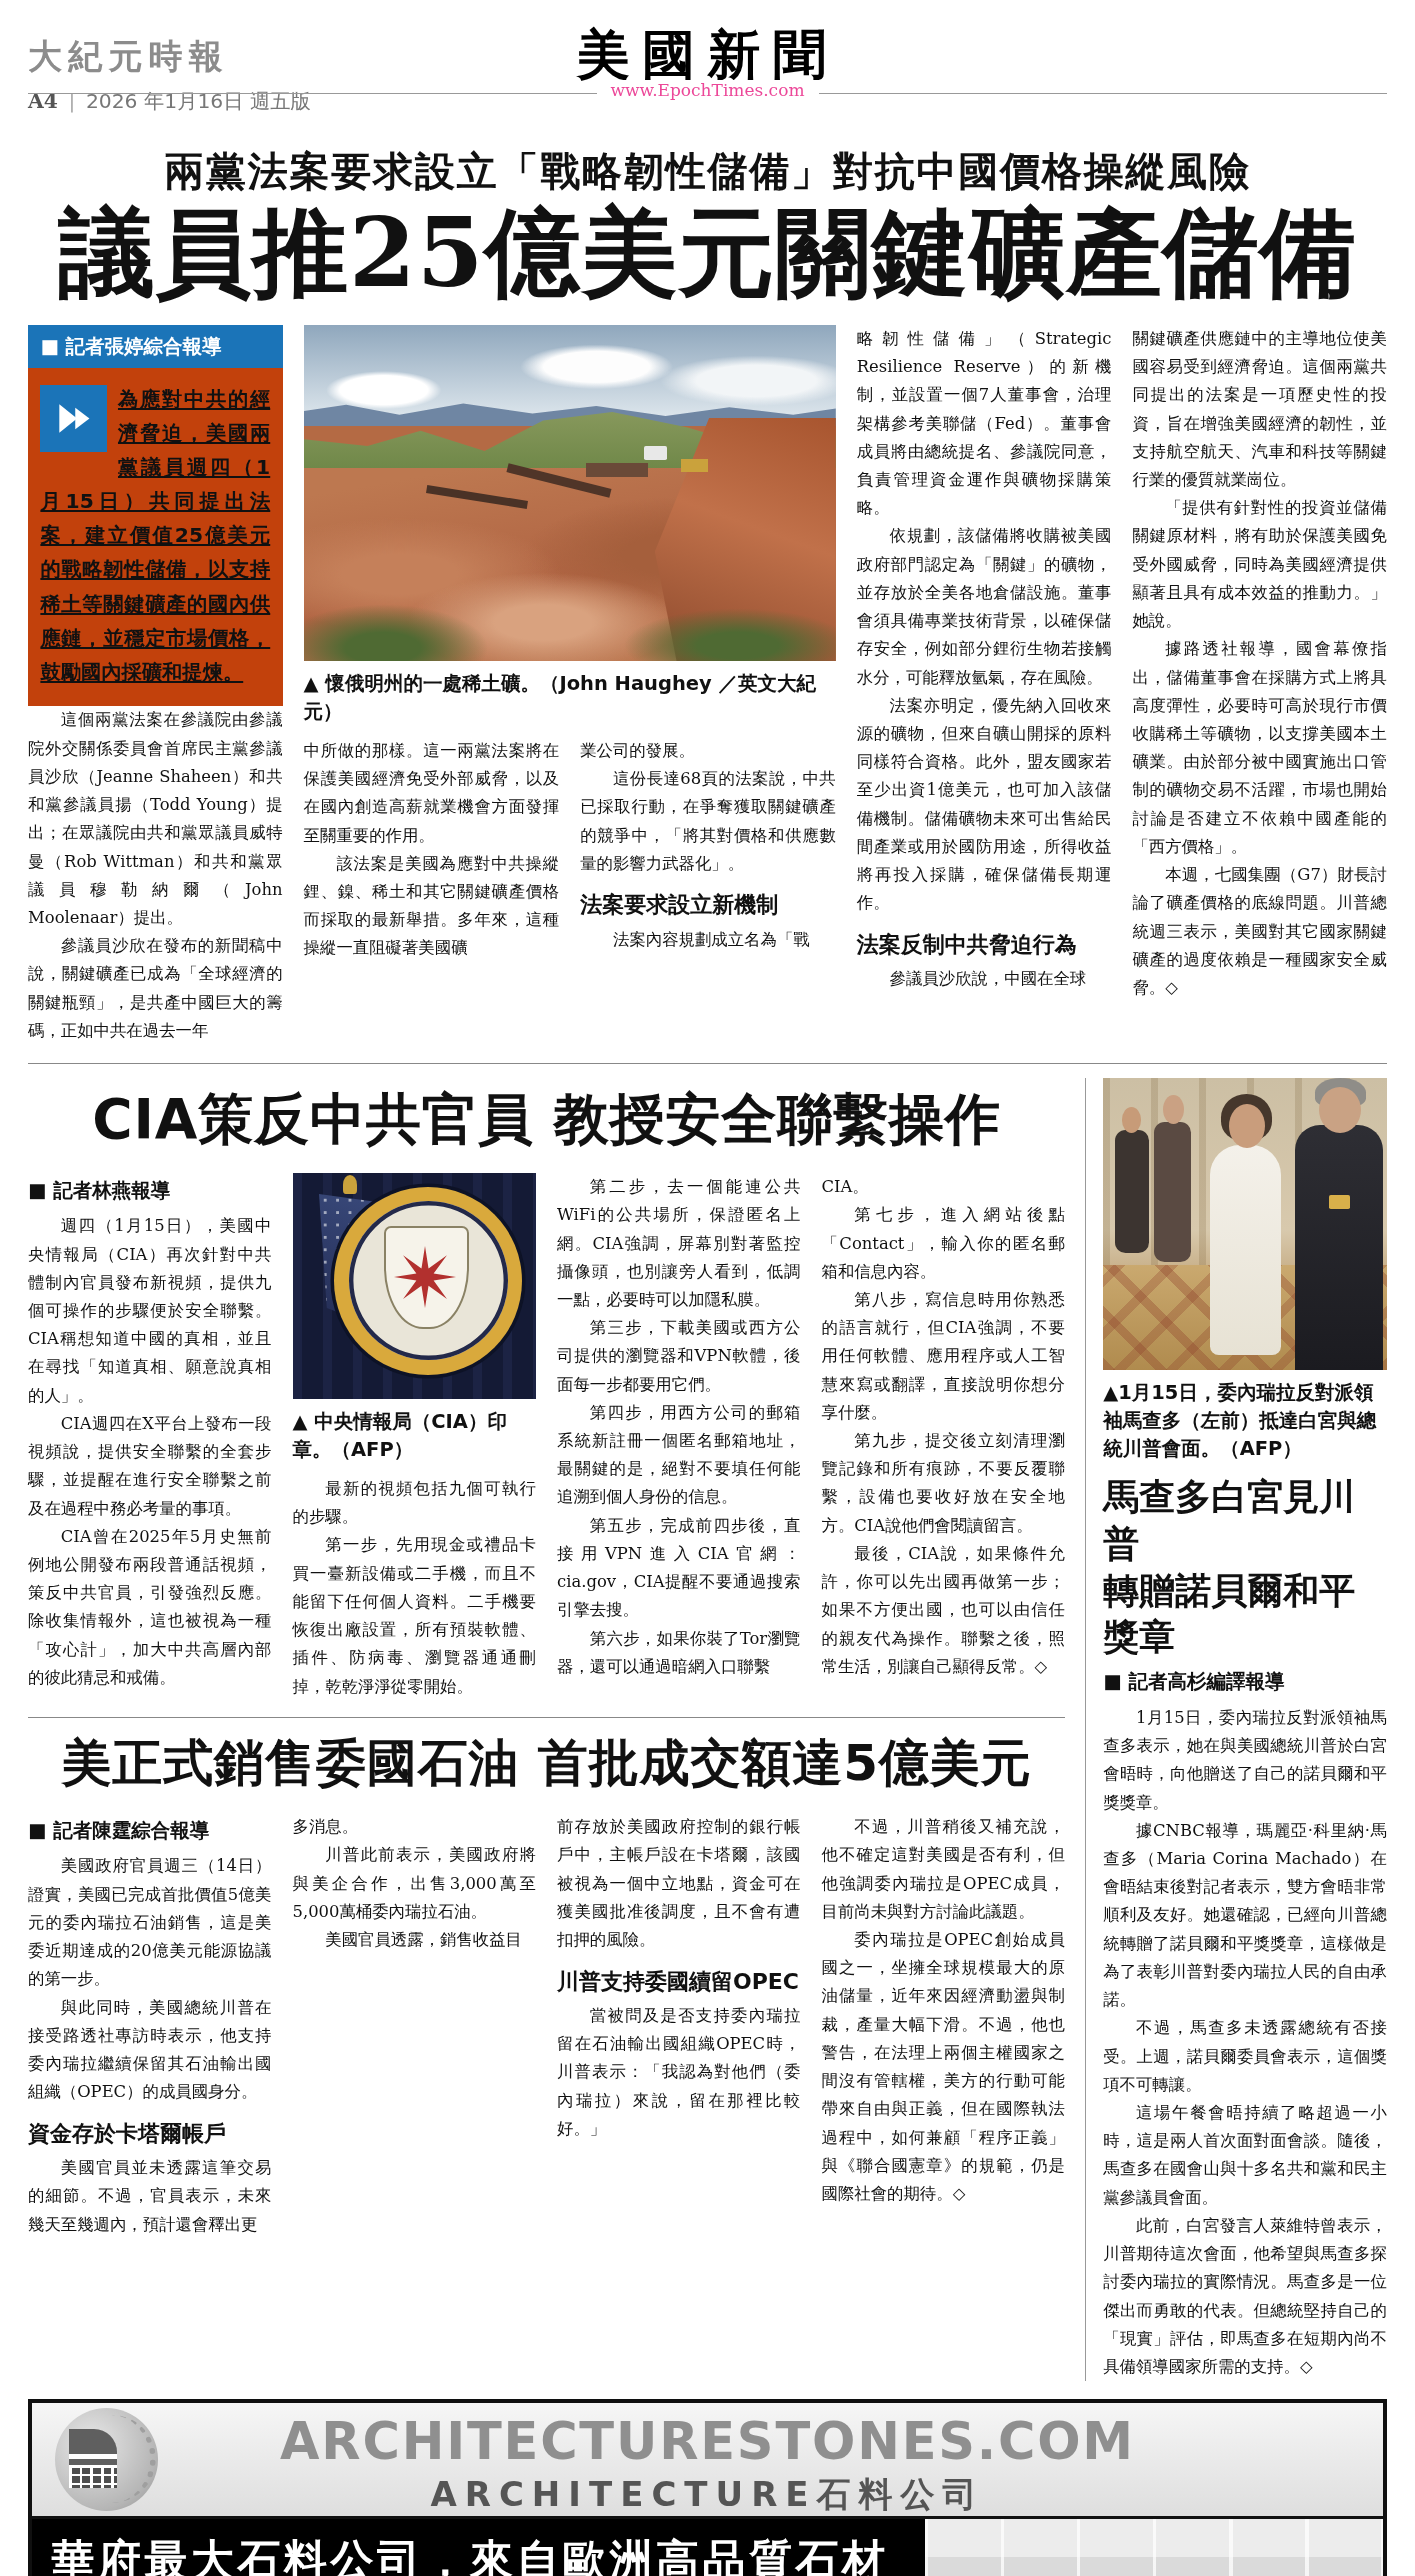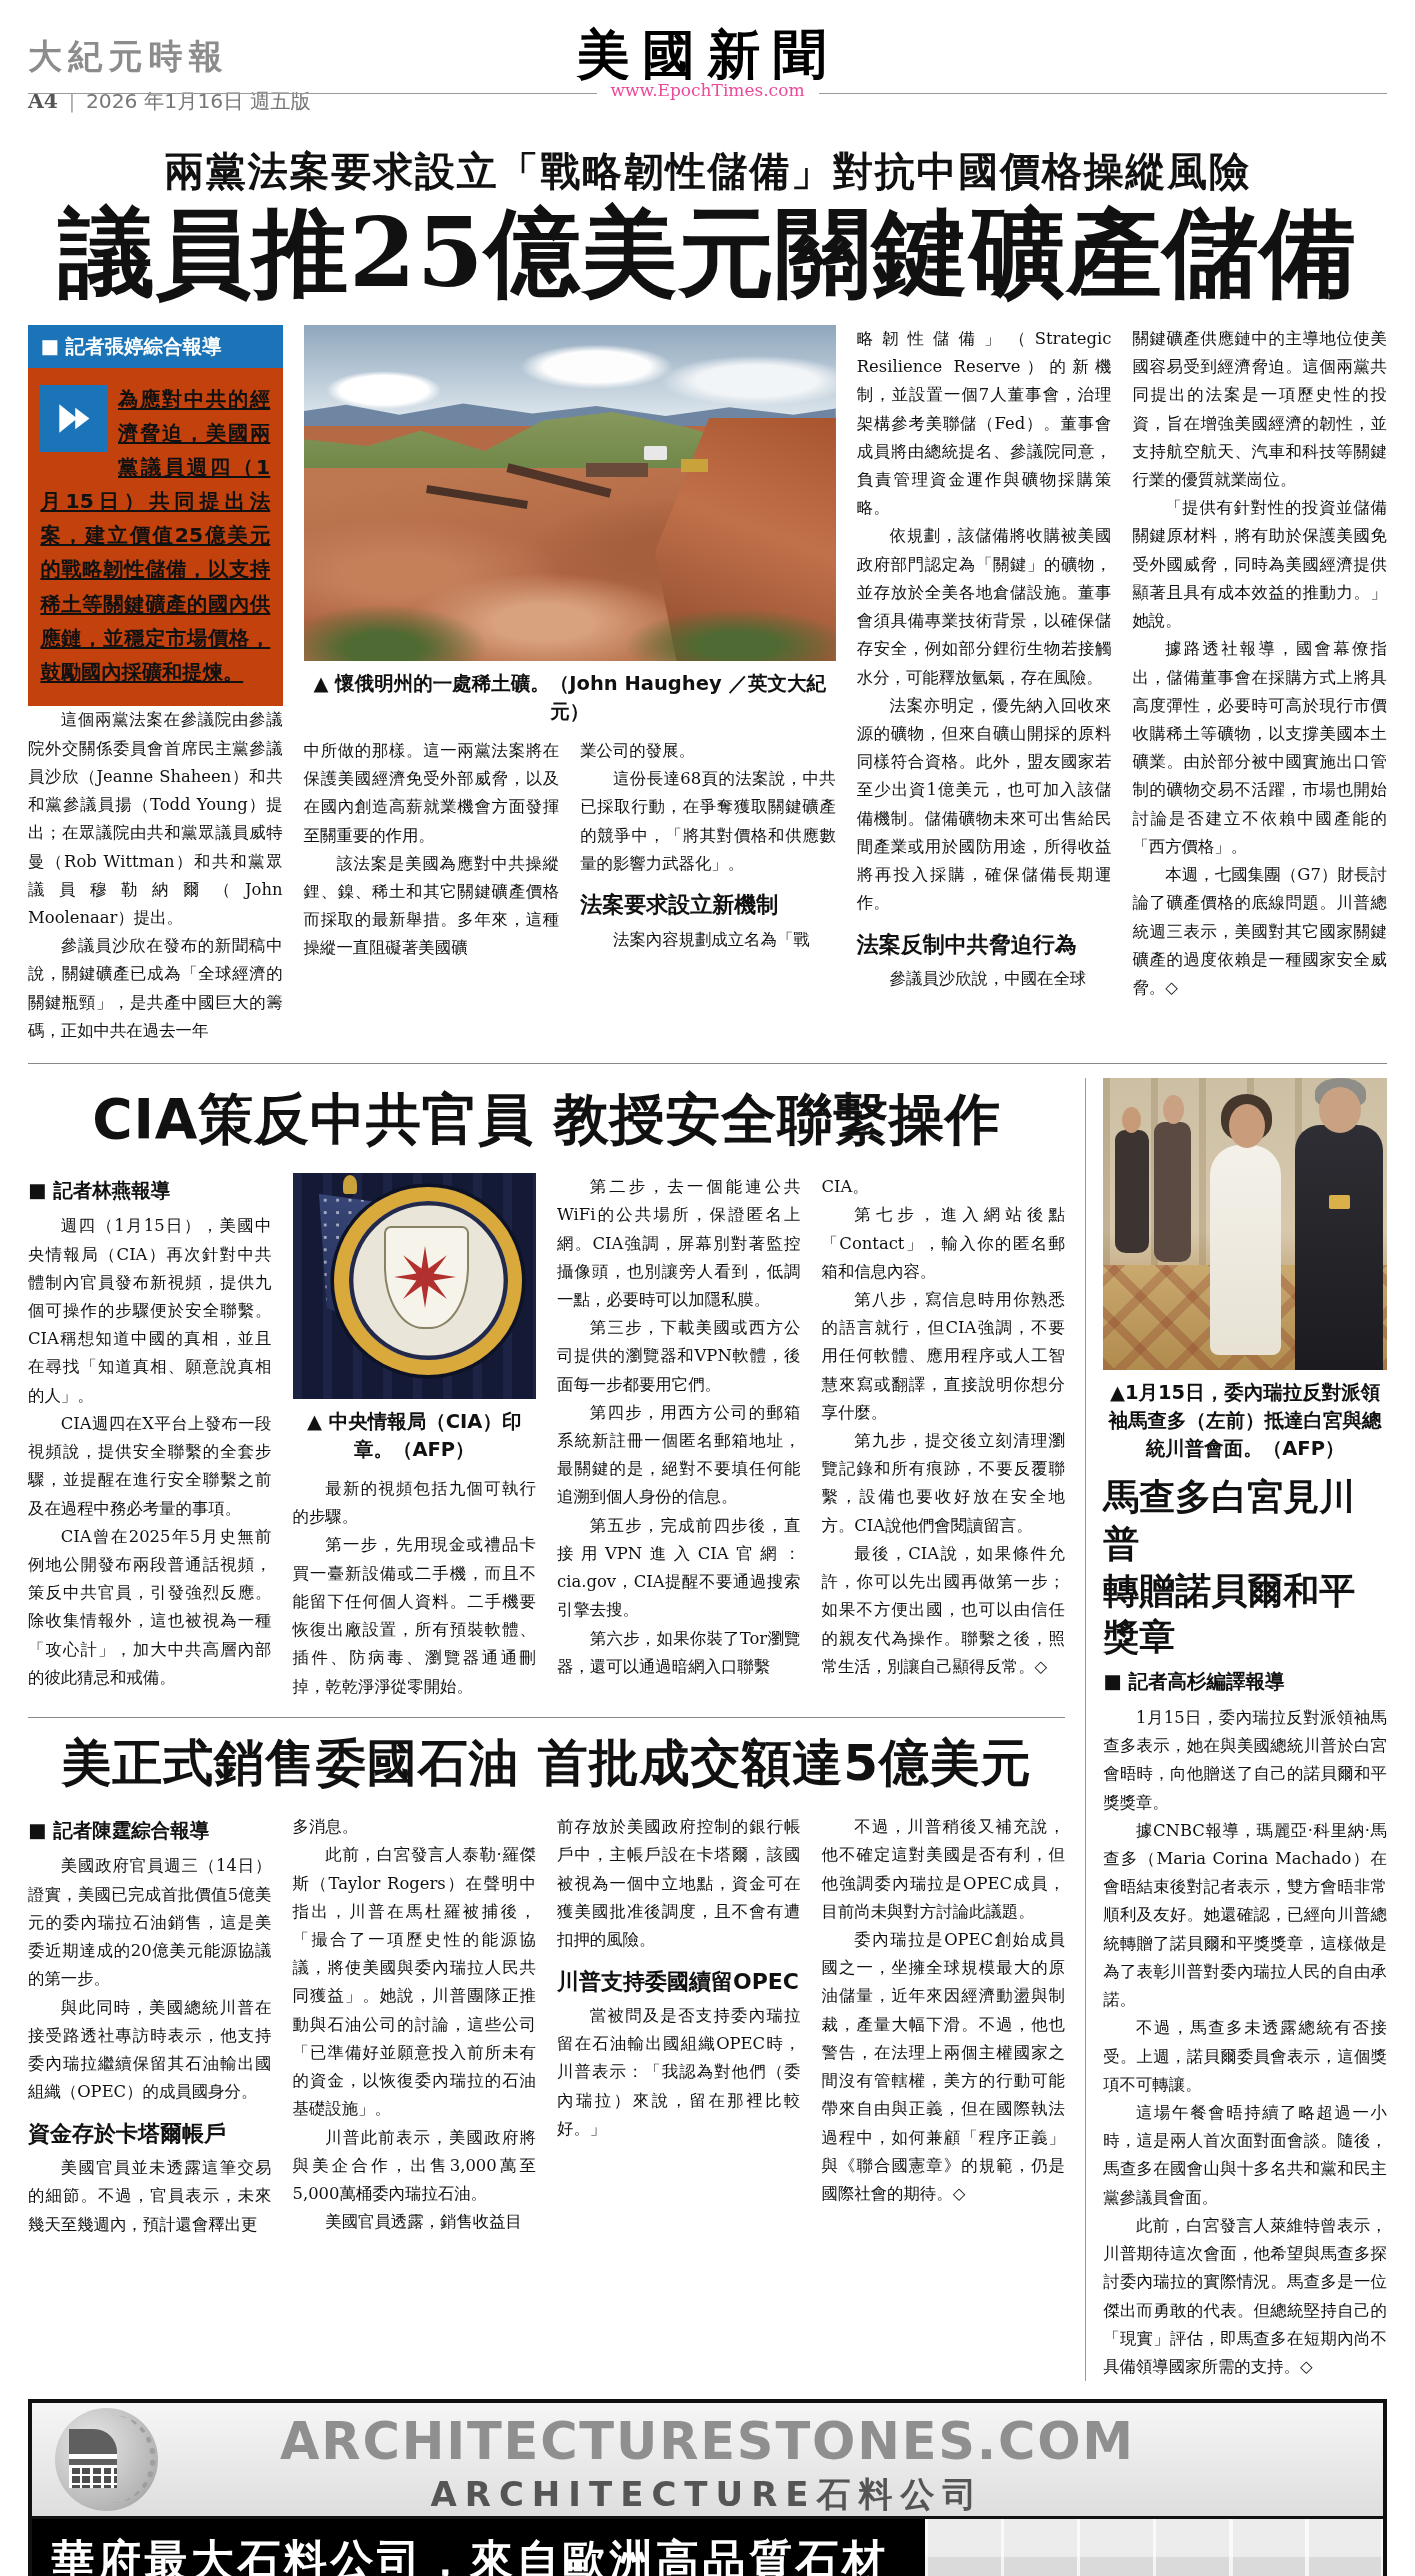--- a/index.html
+++ b/index.html
@@ -33,21 +33,21 @@
   .subhead{margin:12.4px 0 5.3px;font-size:22px;font-weight:800;
            font-family:"DejaVu Sans","Liberation Sans",sans-serif;}
   .byline-bar{background:#1b74b8;color:#fff;font-weight:700;font-size:19.5px;padding:8px 12.4px;
               font-family:"DejaVu Sans","Liberation Sans",sans-serif;}
   .leadbox{background:#c2410c;padding:14px 12.4px 17.7px;overflow:hidden;text-decoration:underline;}
   .leadarrow{float:left;width:67px;height:67px;background:#1b74b8;margin:3.5px 10.6px 3.5px 0;
              display:flex;align-items:center;justify-content:center;}
   .leadtext{margin:0;font-size:20.3px;font-weight:700;line-height:1.68;text-align:justify;
             font-family:"DejaVu Sans","Liberation Sans",sans-serif;}
   .caption{margin:8.8px 0 10.6px;font-size:19.5px;font-weight:700;line-height:1.45;
-           font-family:"DejaVu Sans","Liberation Sans",sans-serif;text-align:center;}
+           font-family:"DejaVu Sans","Liberation Sans",sans-serif;}
   .byline-plain{margin:3.5px 0 8.8px;font-size:19.5px;font-weight:700;
            font-family:"DejaVu Sans","Liberation Sans",sans-serif;}
 
   .rule-full{border-top:0.9px solid #888;margin:17.7px 0 14px;}
   .rule-inner{border-top:0.9px solid #888;margin:16px 0 12.4px;}
 
   
   figure{margin:0;}
   .photo{position:relative;overflow:hidden;}
   .photo.mine{height:336px;background:#b46a44;}
@@ -300,21 +300,20 @@
             <div class="byline-plain">■ 記者陳霆綜合報導</div>
             <div>
                 <p class="para">美國政府官員週三（14日）證實，美國已完成首批價值5億美元的委內瑞拉石油銷售，這是美委近期達成的20億美元能源協議的第一步。</p>
                 <p class="para">與此同時，美國總統川普在接受路透社專訪時表示，他支持委內瑞拉繼續保留其石油輸出國組織（OPEC）的成員國身分。</p>
                 <h4 class="subhead">資金存於卡塔爾帳戶</h4>
                 <p class="para">美國官員並未透露這筆交易的細節。不過，官員表示，未來幾天至幾週內，預計還會釋出更</p>
               </div>
           </div>
           <div class="col">
               <p class="para cont">多消息。</p>
-              <p class="para">此前，白宮發言人泰勒·羅傑斯（Taylor Rogers）在聲明中指出，川普在馬杜羅被捕後，「撮合了一項歷史性的能源協議，將使美國與委內瑞拉人民共同獲益」。她說，川普團隊正推動與石油公司的討論，這些公司「已準備好並願意投入前所未有的資金，以恢復委內瑞拉的石油基礎設施」。</p>
               <p class="para">川普此前表示，美國政府將與美企合作，出售3,000萬至5,000萬桶委內瑞拉石油。</p>
               <p class="para">美國官員透露，銷售收益目</p>
             </div>
           <div class="col">
               <p class="para cont">前存放於美國政府控制的銀行帳戶中，主帳戶設在卡塔爾，該國被視為一個中立地點，資金可在獲美國批准後調度，且不會有遭扣押的風險。</p>
               <h4 class="subhead">川普支持委國續留OPEC</h4>
               <p class="para">當被問及是否支持委內瑞拉留在石油輸出國組織OPEC時，川普表示：「我認為對他們（委內瑞拉）來說，留在那裡比較好。」</p>
             </div>
           <div class="col">
               <p class="para">不過，川普稍後又補充說，他不確定這對美國是否有利，但他強調委內瑞拉是OPEC成員，目前尚未與對方討論此議題。</p>

